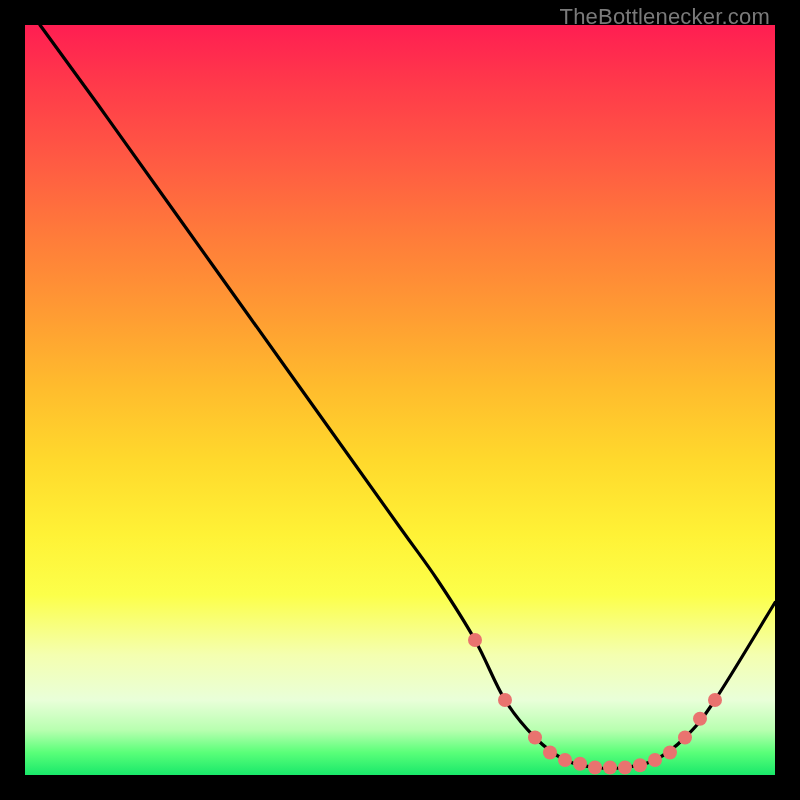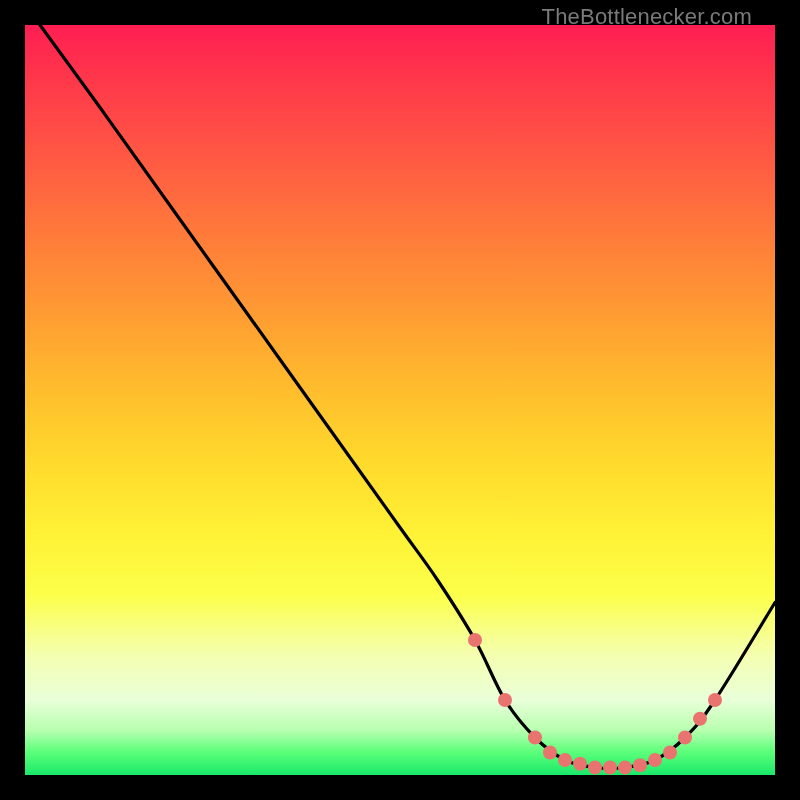--- a/index.html
+++ b/index.html
@@ -40,21 +40,21 @@
       #f4ffb0 84%,
       #e9ffd9 90%,
       #b8ffb0 94%,
       #5aff79 97%,
       #19e86a 100%
     );
   }
   .watermark {
     position: absolute;
     top: 4px;
-    right: 48px;
+    right: 30px;
     color: #7a7a7a;
     font-size: 22px;
     font-weight: 500;
     letter-spacing: 0.2px;
   }
   svg.curve {
     position: absolute;
     left: 0;
     top: 0;
     width: 750px;

